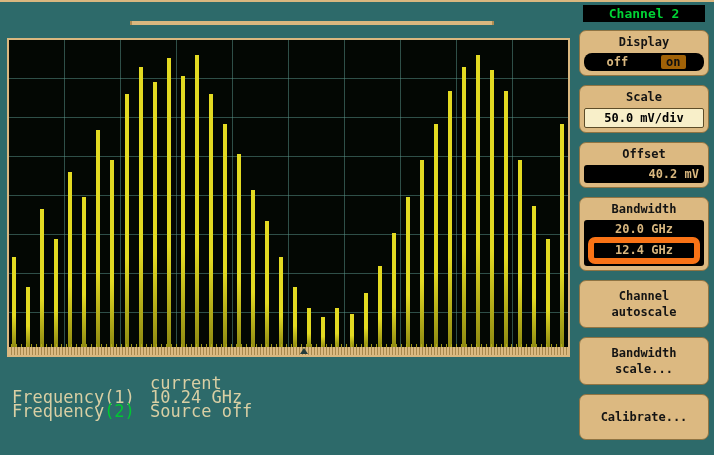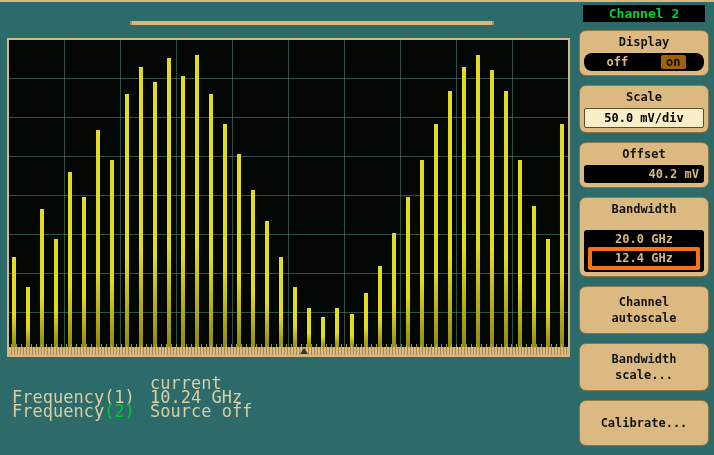--- a/index.html
+++ b/index.html
@@ -60,25 +60,25 @@
   .toggle .off{padding:0 4px;}
   .valuecream{
     background:#f8efc9;border:1px solid #5d4c28;margin-top:3px;padding:2px 2px;
     color:#000;border-radius:2px;
   }
   .valueblack{
     background:#000;border-radius:3px;margin-top:3px;padding:2px 5px;
     color:#d9b77f;text-align:right;
   }
   .bwbox{
-    background:#000;border-radius:3px;margin-top:13px;padding:2px 4px;
+    background:#000;border-radius:3px;margin-top:3px;padding:2px 4px;
     color:#d9b77f;text-align:center;
   }
   .bwopt{display:block;line-height:15px;}
-  .bwopt.selected{border:4px solid #f97316;border-radius:2px;}
+  .bwopt.selected{border:6px solid #f97316;border-radius:7px;}
   .twoLine{padding:7px 4px;}
   .oneLine{padding:14px 4px;}
   .line{line-height:16px;}
   
   .readout{
     position:absolute;left:12px;top:374px;color:#d9cfa4;font-size:17px;
   }
   .readout .hdr{margin-left:138px;line-height:14px;}
   .rrow{line-height:14px;display:flex;}
   .rlab{width:138px;display:inline-block;}

